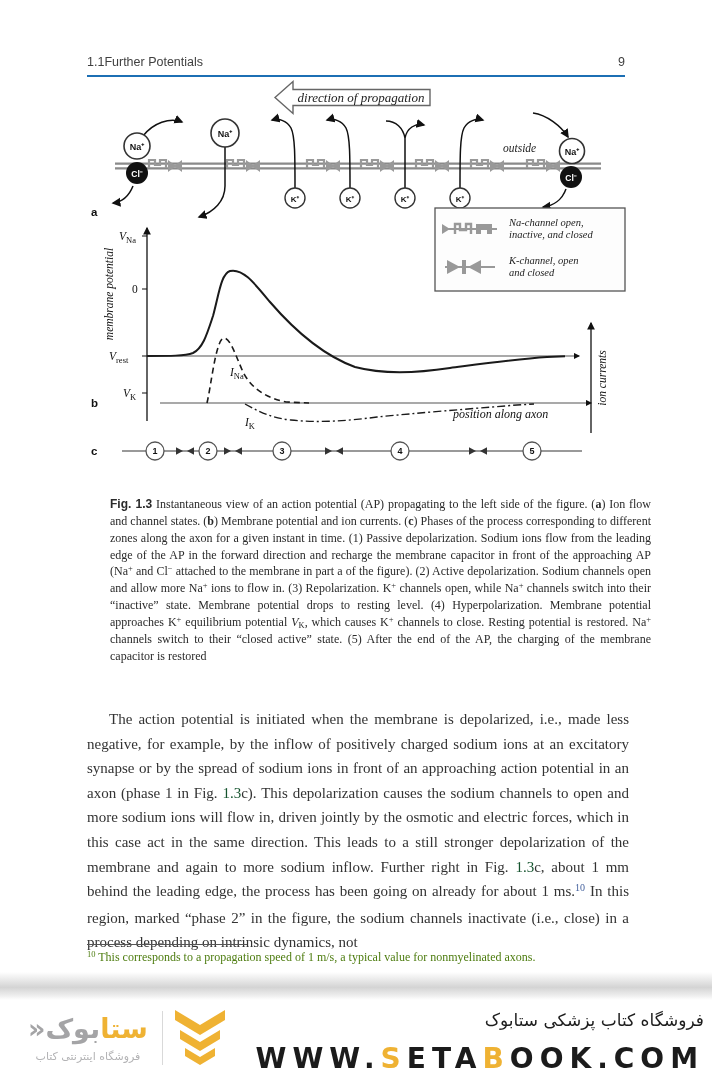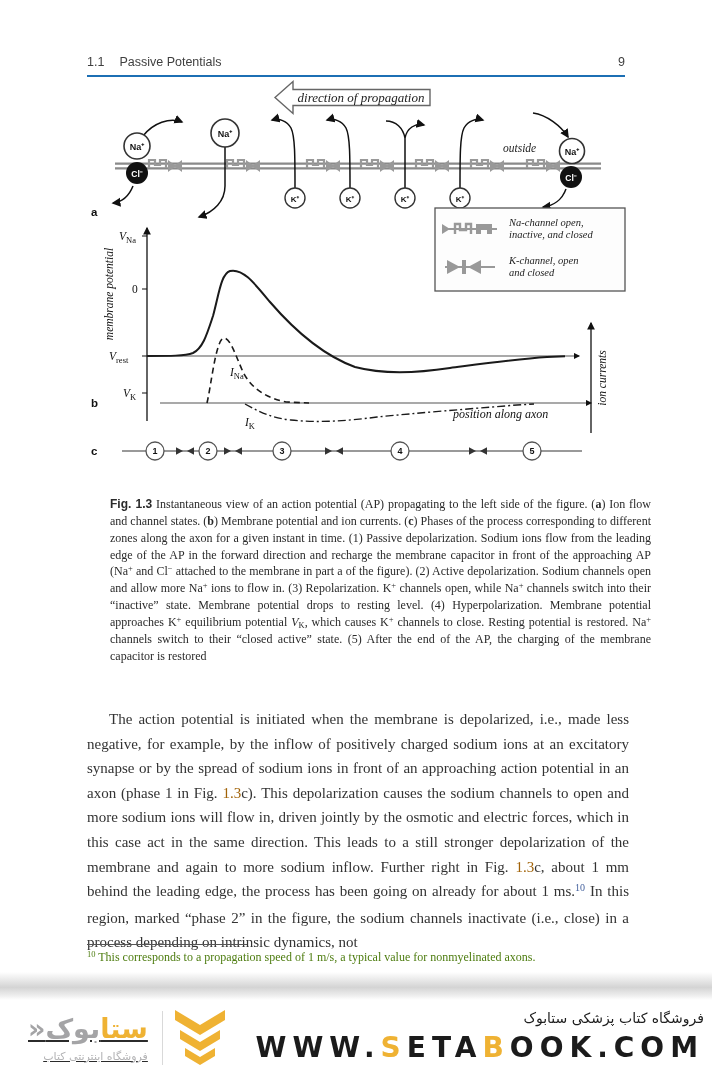--- a/index.html
+++ b/index.html
@@ -2,70 +2,70 @@
 <html><head>
 <meta charset="utf-8">
 <style>
   html,body{margin:0;padding:0;background:#fff;}
   .page{position:relative;width:712px;height:1079px;background:#fff;overflow:hidden;
         font-family:"Liberation Serif",serif;color:#2b2b2b;}
 
   
   .hdr{position:absolute;left:87px;top:55px;width:538px;display:flex;justify-content:space-between;
        font-family:"Liberation Sans",sans-serif;font-size:12.5px;color:#3f3f3f;}
-  .hdr .sec{margin-right:15px;text-align:center;}
+  .hdr .sec{text-align:center;}
   .hdr-rule{position:absolute;left:87px;top:75px;width:538px;height:2px;background:#1c6fb4;}
 
   
   .fig{position:absolute;left:85px;top:76px;}
 
   
   .caption{position:absolute;left:87px;top:496px;width:541px;font-size:12px;line-height:1.405;
            text-align:justify;color:#2a2a2a;margin-left:23px;}
   .caption .figlabel{font-family:"Liberation Sans",sans-serif;font-weight:bold;}
   .b{font-weight:bold;}
   .it{font-style:italic;}
   .sup{font-size:8.5px;position:relative;top:-4.5px;}
   .subk{font-size:8.5px;position:relative;top:2px;}
 
   
   .bodytext{position:absolute;left:87px;top:707px;width:542px;font-size:15px;line-height:24.6px;
             text-align:justify;color:#333;text-indent:22px;}
-  .link{color:#a16207;cursor:pointer;}
+  .link{color:#14532d;cursor:pointer;}
   .suplink{font-size:10px;position:relative;top:-5px;color:#44619d;cursor:pointer;}
 
   
   .footnote{position:absolute;left:87px;top:944px;width:542px;font-size:12px;color:#4d7c0f;}
   .footnote .rule{width:160px;border-top:1.5px solid #555;margin-bottom:5px;}
   .fnsup{font-size:8.5px;position:relative;top:-4px;}
 
   
   .shadow{position:absolute;left:0;top:972px;width:712px;height:28px;
           background:linear-gradient(180deg,#ffffff 0%,#d4d4d4 55%,#ececec 82%,#ffffff 100%);}
   .footer{position:absolute;left:0;top:1000px;width:712px;height:79px;background:#fff;}
   .f-left{position:absolute;left:28px;top:8px;display:flex;align-items:center;}
-  .logo-words{text-align:right;direction:rtl;font-family:"DejaVu Sans",sans-serif;text-decoration:underline;}
+  .logo-words{text-align:center;direction:rtl;font-family:"DejaVu Sans",sans-serif;}
   .logo-main{font-size:27px;font-weight:bold;line-height:30px;letter-spacing:1px;}
   .lg-y{color:#efb233;}
   .lg-g{color:#a4a4a6;}
   .logo-tag{font-size:11px;color:#b3b3b5;margin-top:6px;}
   .vdivider{width:1px;height:54px;background:#d9d9d9;margin:0 10px 0 14px;}
   .f-right{position:absolute;right:8px;top:10px;text-align:right;font-family:"DejaVu Sans",sans-serif;}
-  .fa-line{font-size:14px;color:#1d1d1d;margin-bottom:5px;direction:rtl;}
+  .fa-line{font-size:17px;color:#1d1d1d;margin-bottom:12px;direction:rtl;}
   .url-line{font-size:28px;font-weight:bold;letter-spacing:6px;color:#1b1b1b;white-space:nowrap;}
   .url-line .y{color:#efb233;}
 </style>
 </head>
 <body>
 
 <div class="page">
 
   <div class="hdr">
     <span>
-      <span class="sec">1.1</span><span>Passive Potentials</span>
+      <span class="sec">1.1</span><span>Further Potentials</span>
     </span>
     <span>9</span>
   </div>
   <div class="hdr-rule"></div>
 
   <div class="fig">
     <svg width="545" height="400" viewBox="0 0 545 400">
       <defs>
         <marker id="ah" markerWidth="8" markerHeight="8" refX="5" refY="3" orient="auto">
           <path d="M0,0 L6,3 L0,6 Z" fill="#111"></path>

